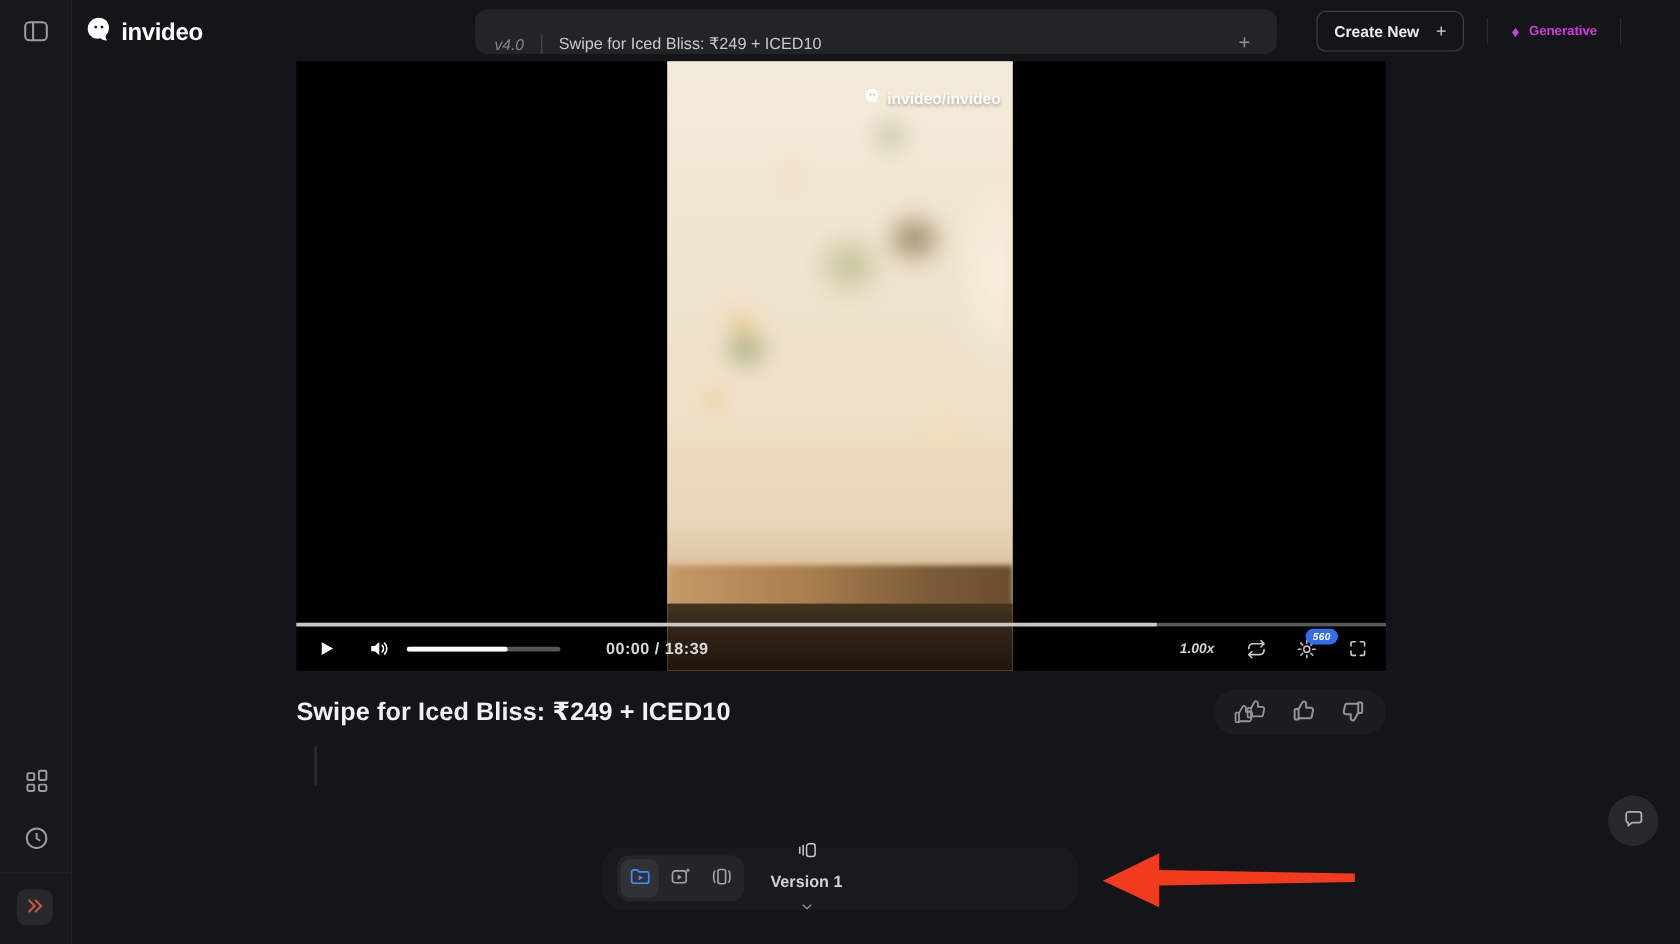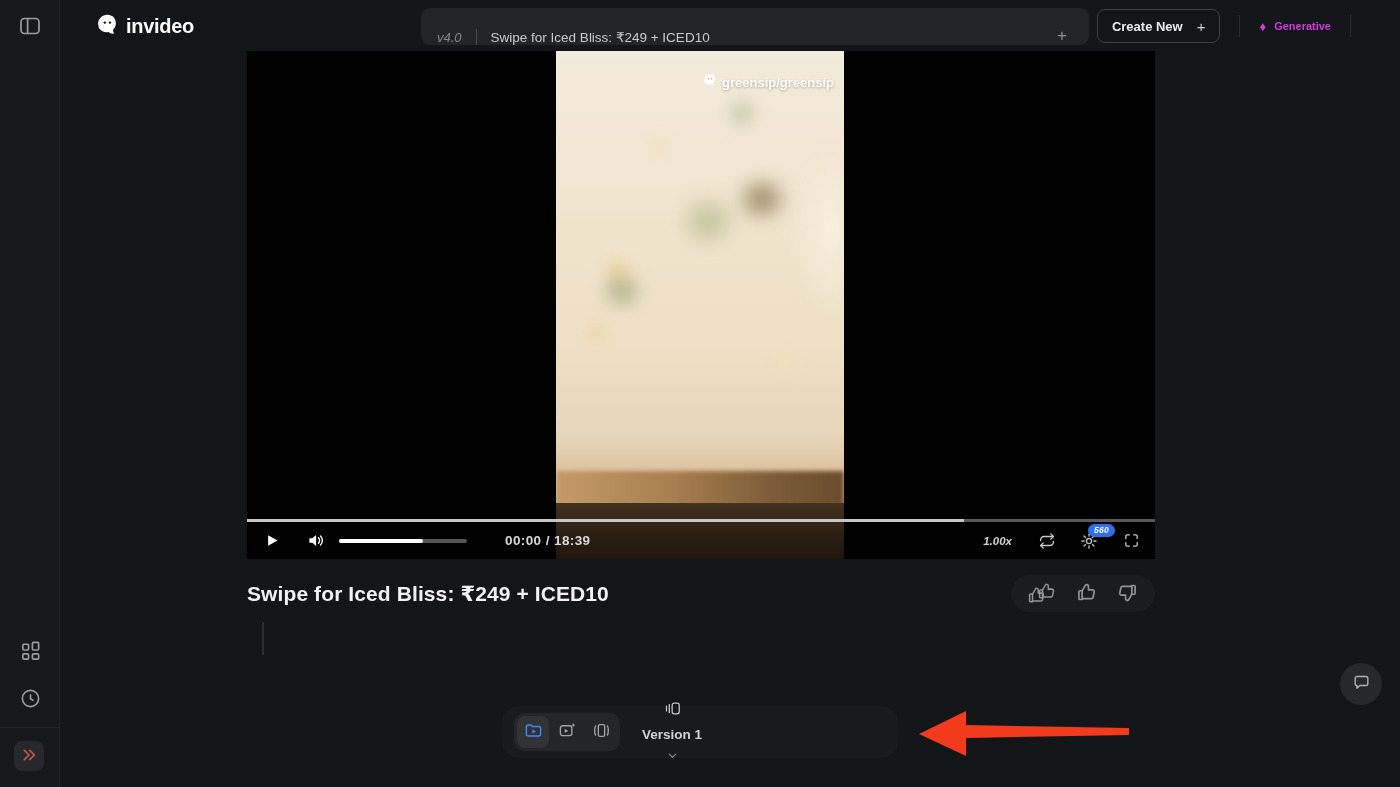--- a/index.html
+++ b/index.html
@@ -9,21 +9,21 @@
   
   .sidebar{position:absolute;left:0;top:0;width:60px;height:787px;background:#17181b;border-right:1px solid #212226;}
   .icon-btn{background:none;border:none;padding:0;cursor:pointer;display:flex;align-items:center;justify-content:center;}
   .sb-toggle{position:absolute;top:13px;left:16px;width:28px;height:28px;}
   .sb-apps{position:absolute;top:638px;left:16px;width:28px;height:28px;}
   .sb-history{position:absolute;top:686px;left:16px;width:28px;height:28px;}
   .sb-divider{position:absolute;top:727px;left:0;width:60px;height:1px;background:#242528;}
   .sb-expand{position:absolute;top:741px;left:14px;width:30px;height:30px;background:#27282b;border-radius:8px;}
 
   
-  .topbar{position:absolute;left:76px;top:0;right:0;height:52px;}
+  .topbar{position:absolute;left:51px;top:0;right:0;height:52px;}
   .logo{position:absolute;left:20px;top:13px;display:flex;align-items:center;gap:7px;}
   .logo-text{color:#fff;font-size:20px;font-weight:700;letter-spacing:-0.3px;}
   .project-pill{position:absolute;left:345px;top:8px;width:668px;height:37px;background:#222427;border-radius:9px;display:flex;align-items:flex-end;padding:0 16px;cursor:pointer;}
   .pill-version{font-style:italic;font-size:13px;color:#85878a;}
   .pill-divider{width:1px;height:16px;background:#4a4c4f;margin:0 14px;}
   .pill-title{font-size:13.5px;color:#c9cacc;}
   .pill-add{margin-left:auto;color:#8e9093;font-size:17px;line-height:1;background:none;border:none;cursor:pointer;}
   .topbar-right{position:absolute;right:0;top:0;height:52px;display:flex;align-items:center;}
   .create-new{height:34px;padding:0 14px;border:1px solid #3f4144;border-radius:8px;background:transparent;color:#ececee;font-size:13px;font-weight:600;display:flex;align-items:center;gap:14px;cursor:pointer;}
   .cn-plus{color:#cfcfd2;font-size:15px;font-weight:400;}
@@ -184,21 +184,21 @@
       <div class="table-top"></div>
       <div class="table-front"></div>
       <div class="watermark">
         <span>
           <svg width="14" height="14" viewBox="0 0 24 24">
               <path fill="#fff" d="M12 1.8c4.9 0 8.7 3.7 8.7 8.6 0 2.8-1 4.9-2.4 6.4-.9 1-.6 2.8.7 4.6-2.4.5-4.4-.3-5.7-1.6-.8.2-1.6.3-2.5.3-4.9 0-8.6-3.5-8.6-8.8S6.5 1.8 12 1.8z"></path>
               <circle cx="9.2" cy="10" r="1.3" fill="#b7a98f"></circle>
               <circle cx="14.6" cy="10" r="1.3" fill="#b7a98f"></circle>
             </svg>
         </span>
-        <span class="wm-text">greensip/greensip</span>
+        <span class="wm-text">invideo/invideo</span>
       </div>
     </div>
 
     <div class="seekbar">
       <div class="seek-loaded"></div>
     </div>
 
     <div class="controls">
       <div class="ctrl-left">
         <button class="icon-btn play-btn">

